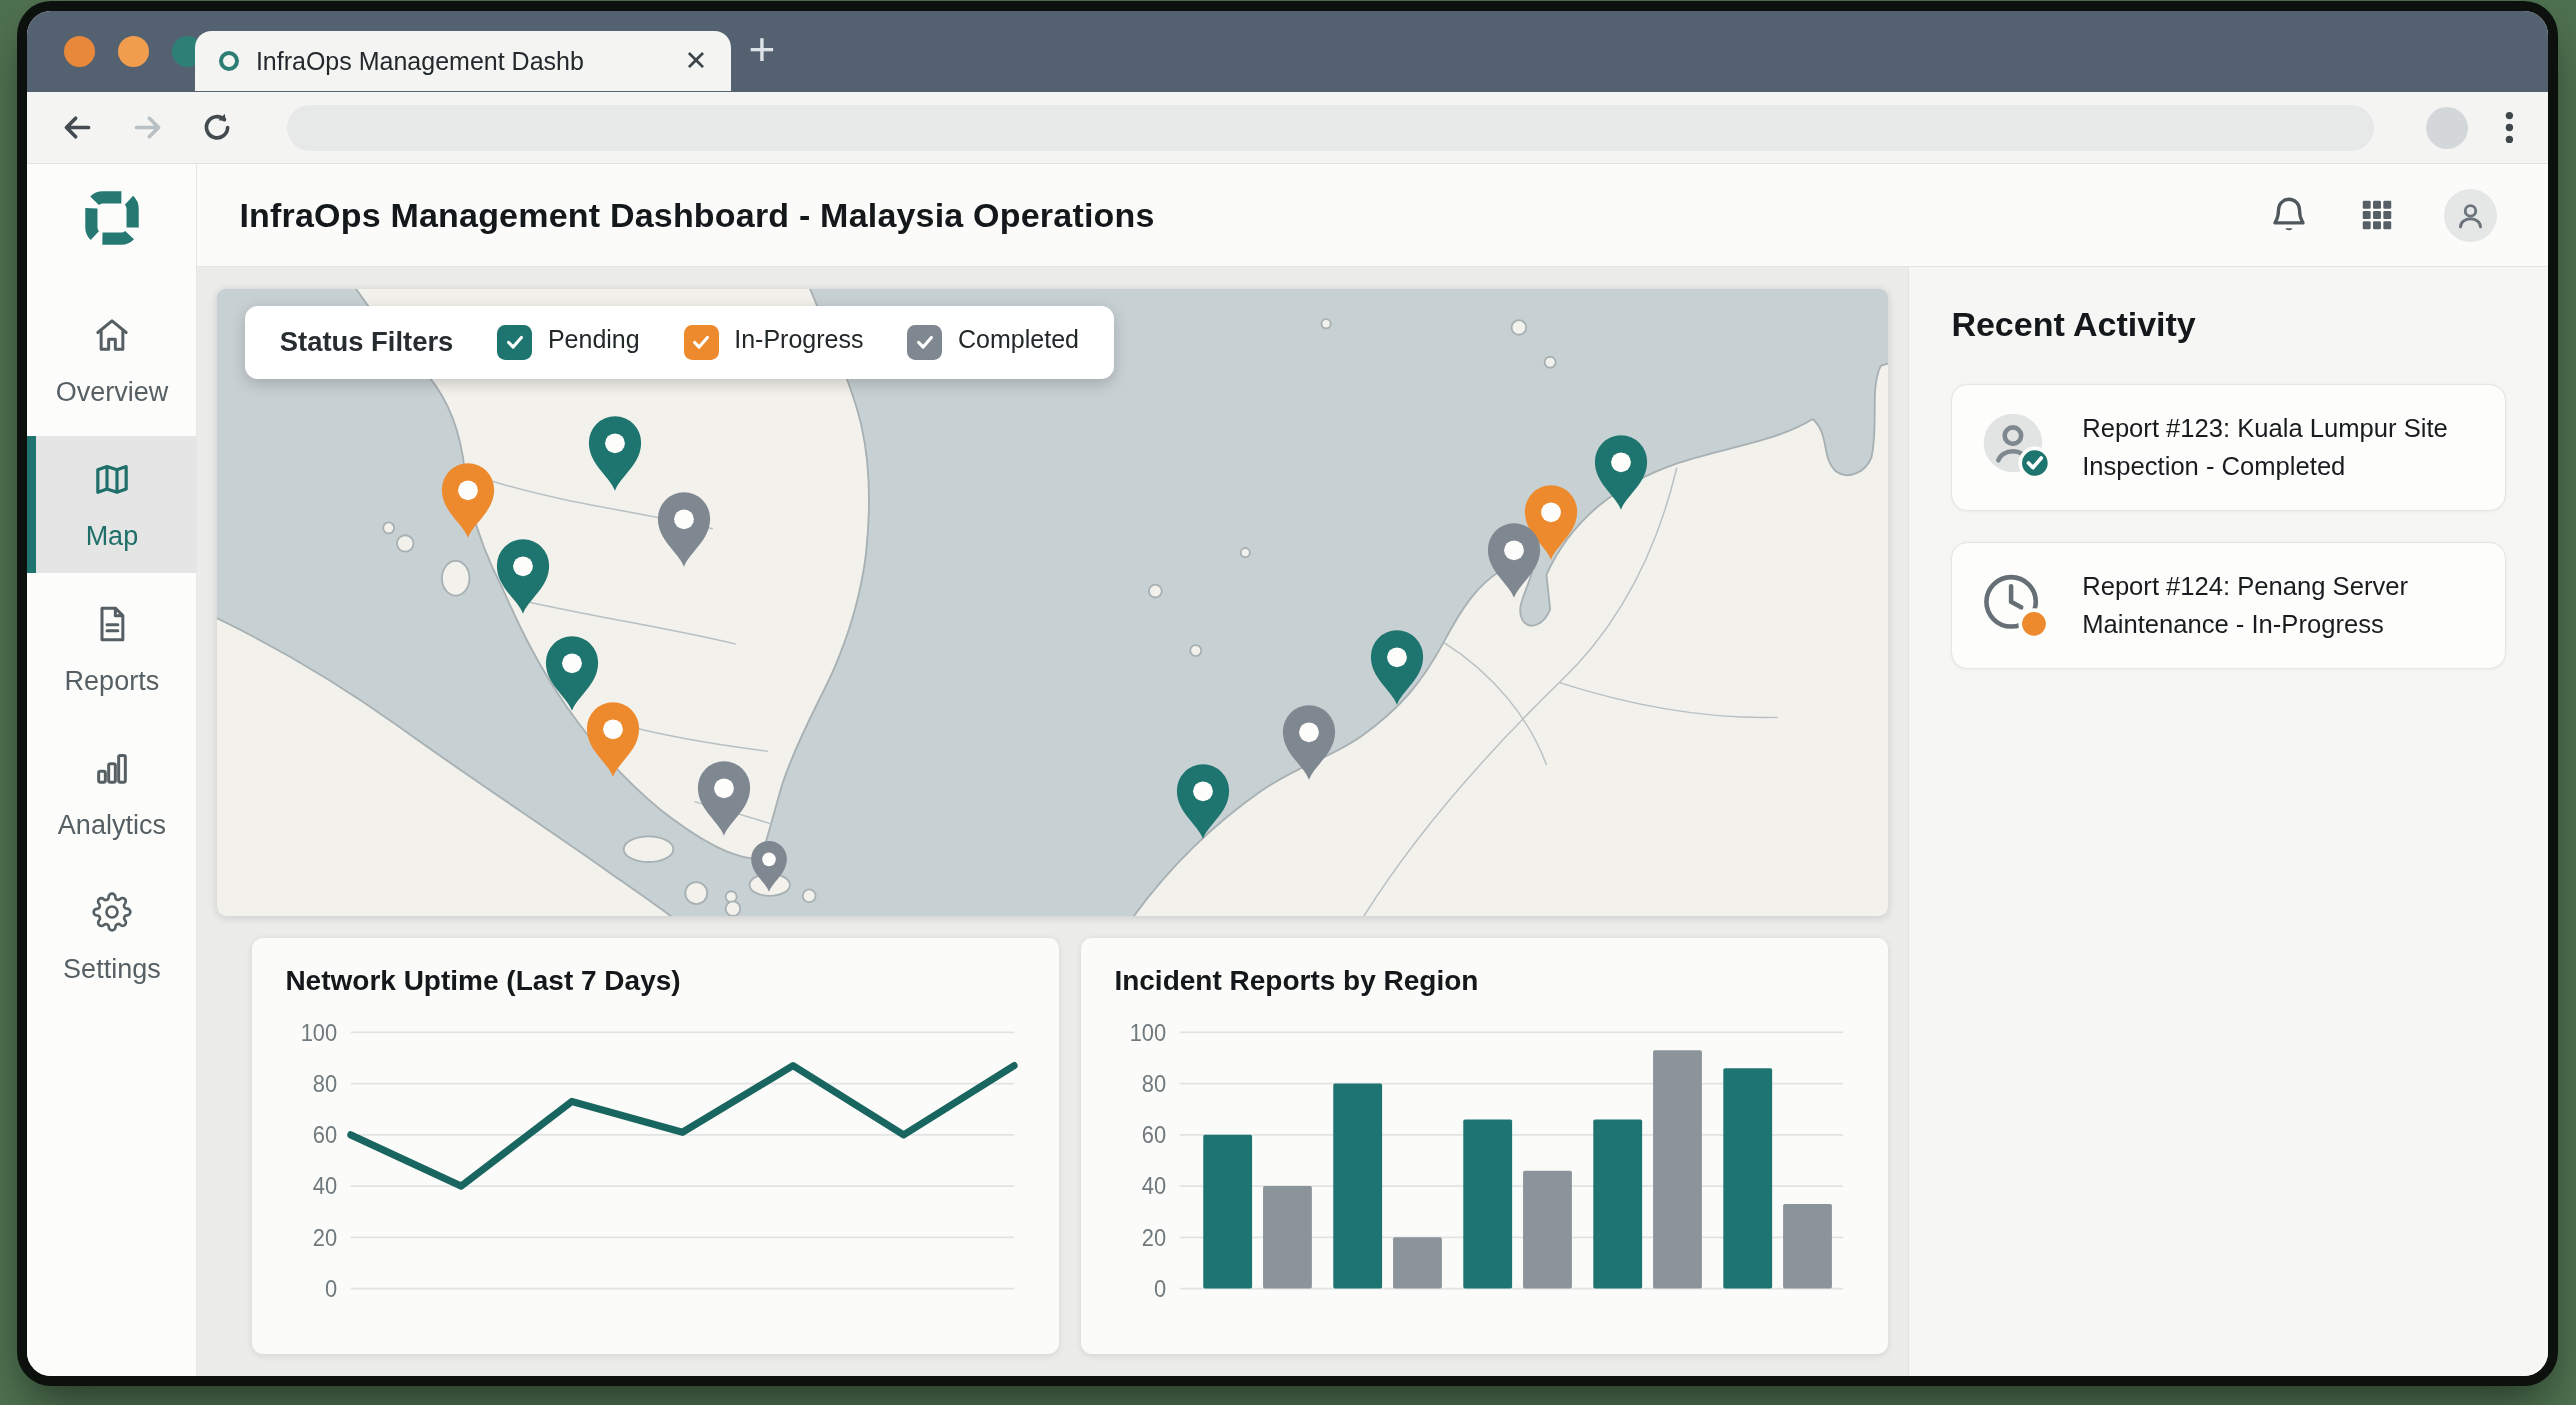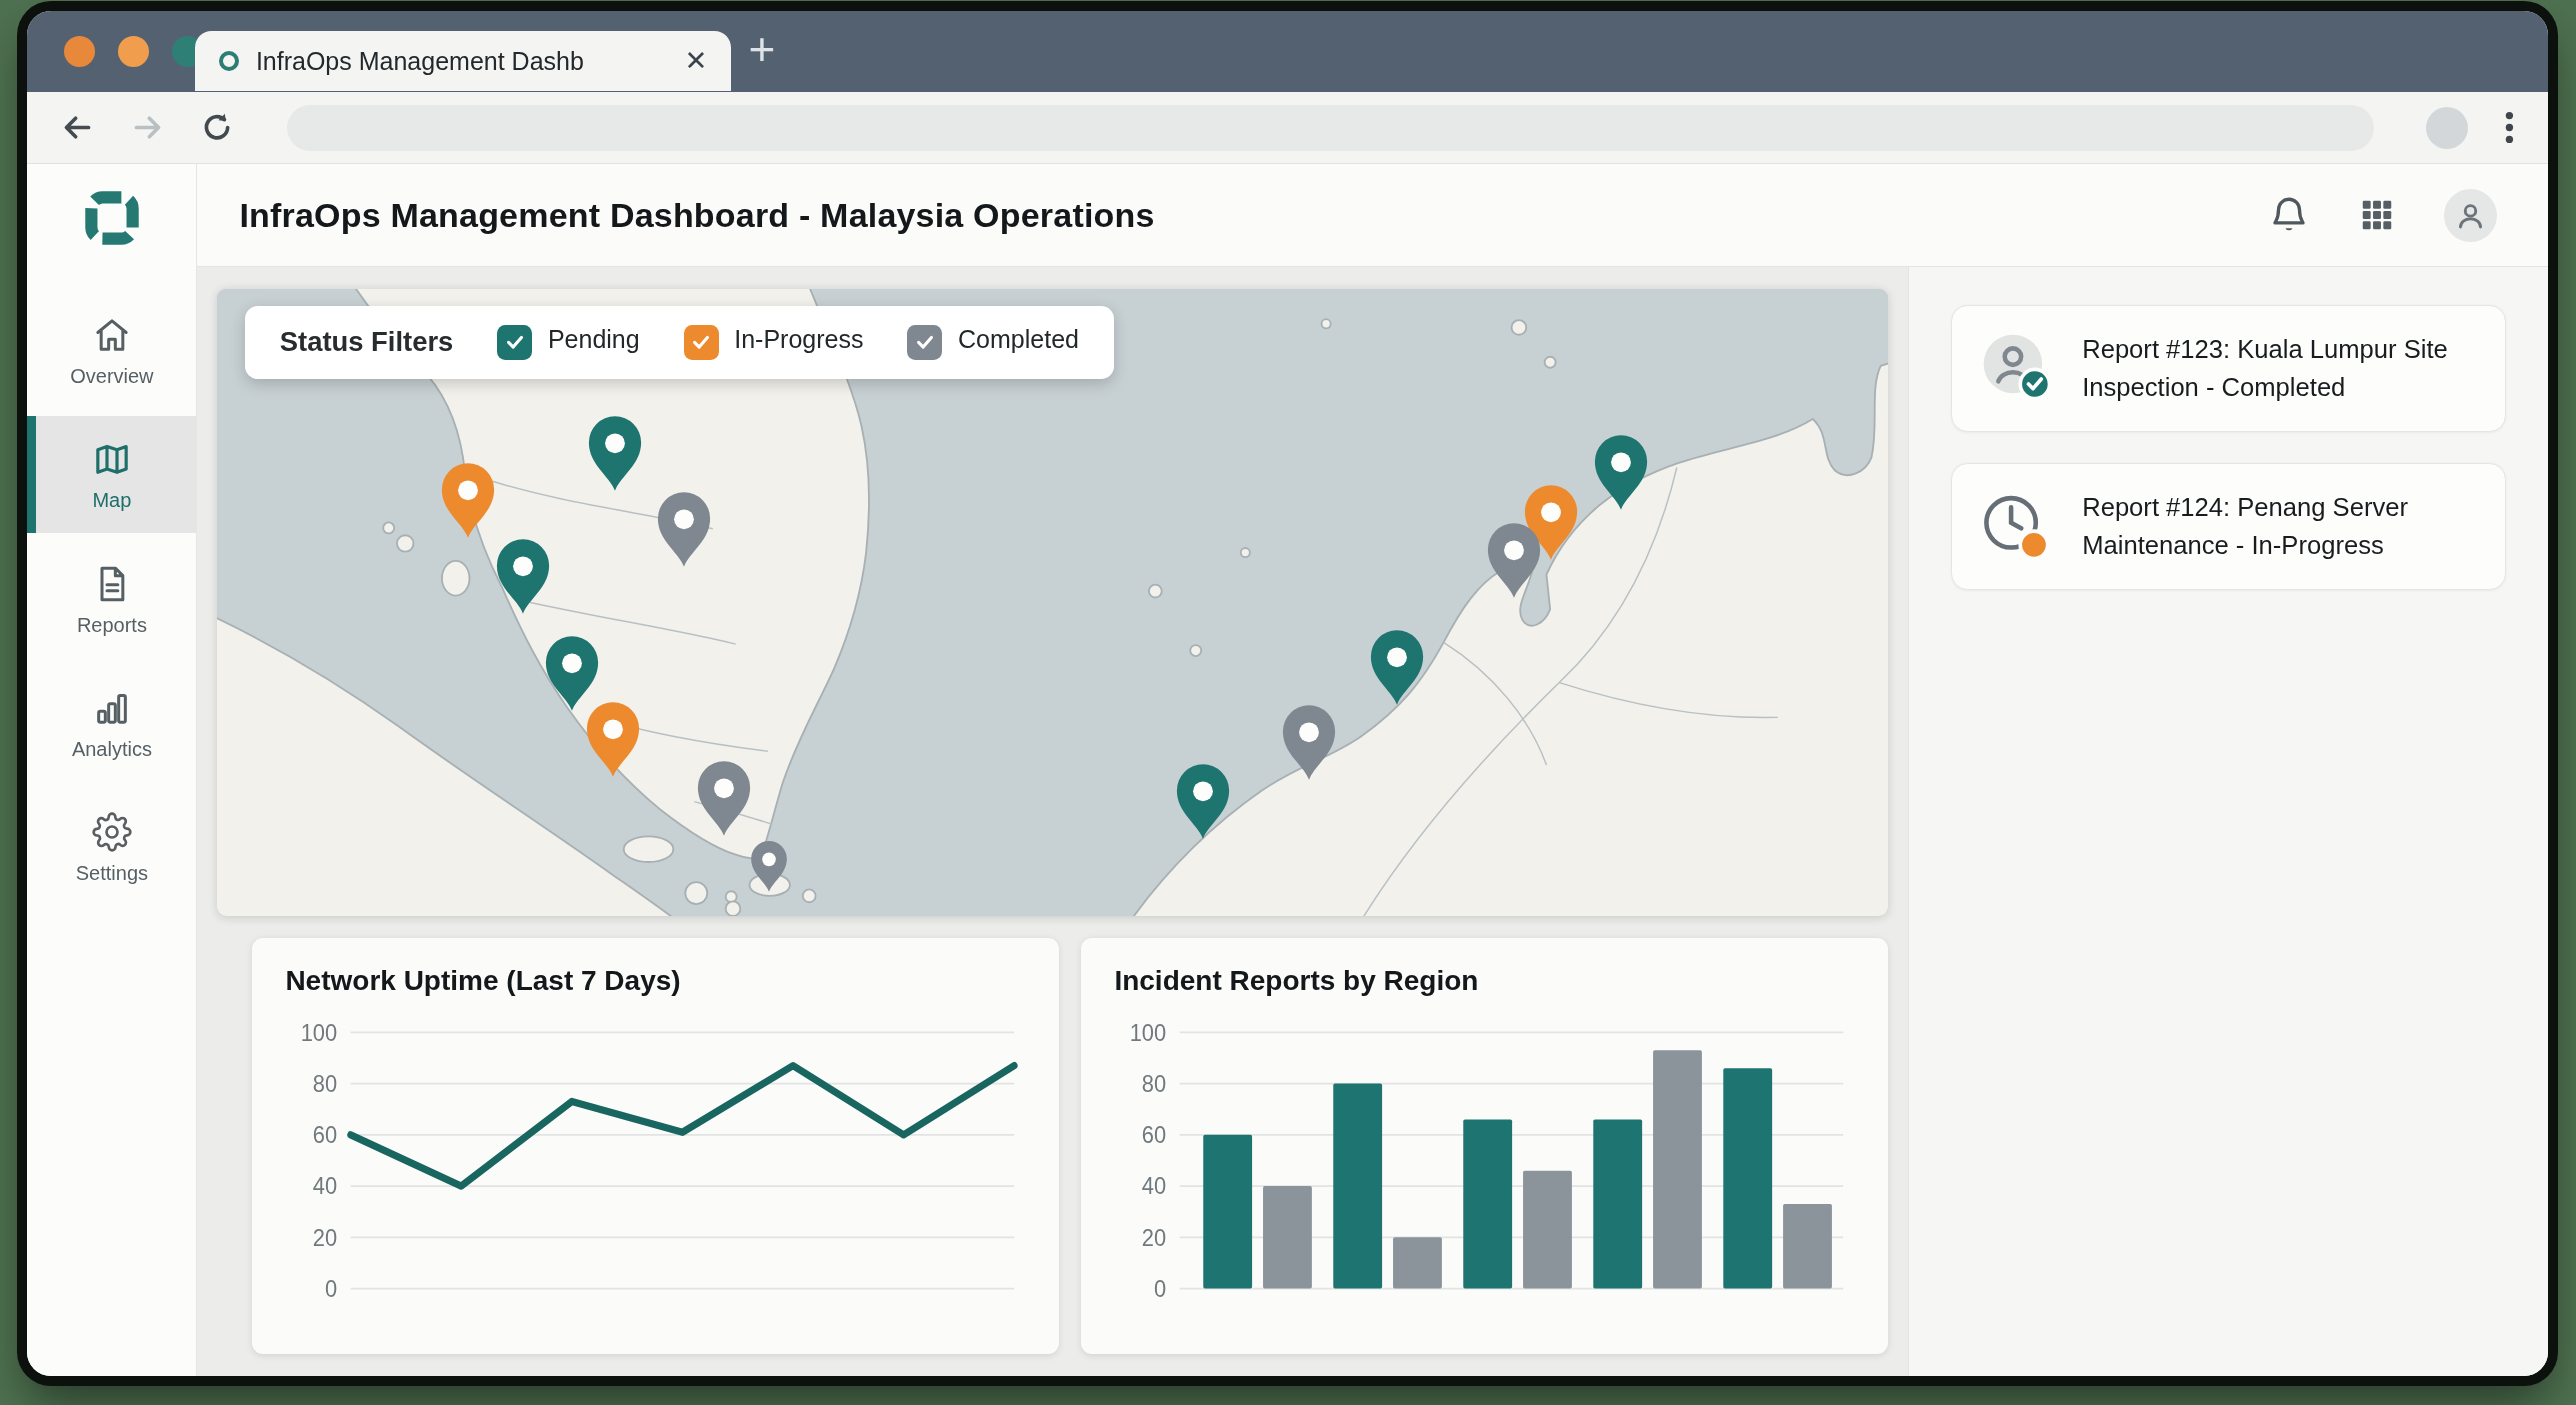--- a/index.html
+++ b/index.html
@@ -33,22 +33,22 @@
     display:flex;align-items:center;padding:0 33px;gap:35px;flex:none;}
   .navicon{width:35px;height:35px;flex:none;}
   .urlbar{flex:1;height:46px;background:#e7e9e8;border-radius:23px;margin:0 16.5px;}
   .tb-avatar{width:42px;height:42px;border-radius:50%;background:#d3d7d9;flex:none;}
   .dots{width:12.8px;height:37px;flex:none;}
   
   .app{flex:1;display:flex;min-height:0;}
   .sidebar{width:170px;background:#fcfdfb;border-right:1.8px solid #e5e7e5;
     display:flex;flex-direction:column;align-items:center;padding-top:24px;flex:none;box-sizing:border-box;}
   .logo{width:60px;height:60px;margin-bottom:44px;flex:none;}
-  .nav-item{width:100%;padding:23px 0 21px;display:flex;flex-direction:column;align-items:center;gap:10px;
-    color:#565f64;font-size:20px;position:relative;margin-bottom:7.3px;}
+  .nav-item{width:100%;padding:23px 0 21px;display:flex;flex-direction:column;align-items:center;gap:22px;
+    color:#565f64;font-size:27px;position:relative;margin-bottom:7.3px;}
   .nav-item .ic{width:40px;height:40px;}
   .nav-item.active{background:#e5e5e5;color:#1e6f6a;}
   .nav-item.active::before{content:"";position:absolute;left:0;top:0;bottom:0;width:8.2px;background:#1e756f;}
   .right-col{flex:1;display:flex;flex-direction:column;min-width:0;}
   .app-header{height:102px;background:#fbfcfa;border-bottom:1.8px solid #e3e5e3;
     display:flex;align-items:center;padding:0 51px 0 42px;flex:none;}
   .app-title{font-size:34px;font-weight:700;color:#14181b;letter-spacing:0.2px;}
   .hdr-icons{margin-left:auto;display:flex;align-items:center;gap:48px;}
   .hdr-avatar{width:53px;height:53px;border-radius:50%;background:#e5e7e6;display:flex;align-items:center;justify-content:center;}
   
@@ -373,20 +373,21 @@
                   <rect x="640.2" y="39.599999999999966" width="58" height="260.40000000000003" rx="2" fill="#8b949b"></rect>
                   <rect x="723.6" y="59.20000000000002" width="58" height="240.79999999999998" rx="2" fill="#1d7470"></rect>
                   <rect x="794.6" y="207.6" width="58" height="92.4" rx="2" fill="#8b949b"></rect>
                 </svg>
             </div>
           </div>
 
         </section>
 
         <aside class="panel">
+          <h2 class="panel-title">Recent Activity</h2>
           <div id="act-list">
               <div class="act-card">
                 <svg viewBox="0 0 82 82" class="act-icon">
                   <circle cx="36" cy="36" r="32" fill="#e2e4e4"></circle>
                   <circle cx="36" cy="28" r="9" fill="none" stroke="#7f888e" stroke-width="5"></circle>
                   <path d="M20 55 a16.5 13 0 0 1 32 0" fill="none" stroke="#7f888e" stroke-width="5" stroke-linecap="round"></path>
                   <circle cx="60" cy="58" r="16" fill="#1e756f" stroke="#fdfdfc" stroke-width="4"></circle>
                   <path d="M53 58 L58 63 L67 52.5" fill="none" stroke="#fff" stroke-width="4" stroke-linecap="round" stroke-linejoin="round"></path>
                 </svg>
                 <div class="act-text">Report #123: Kuala Lumpur Site Inspection - Completed</div>

